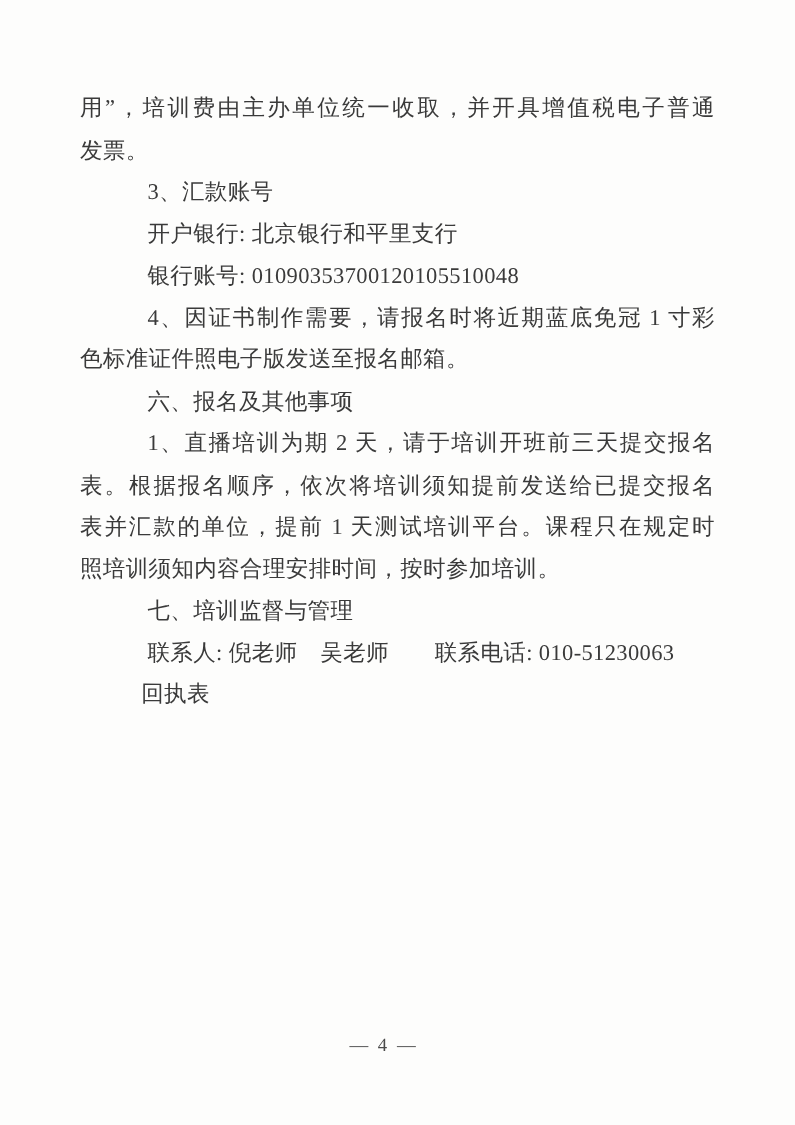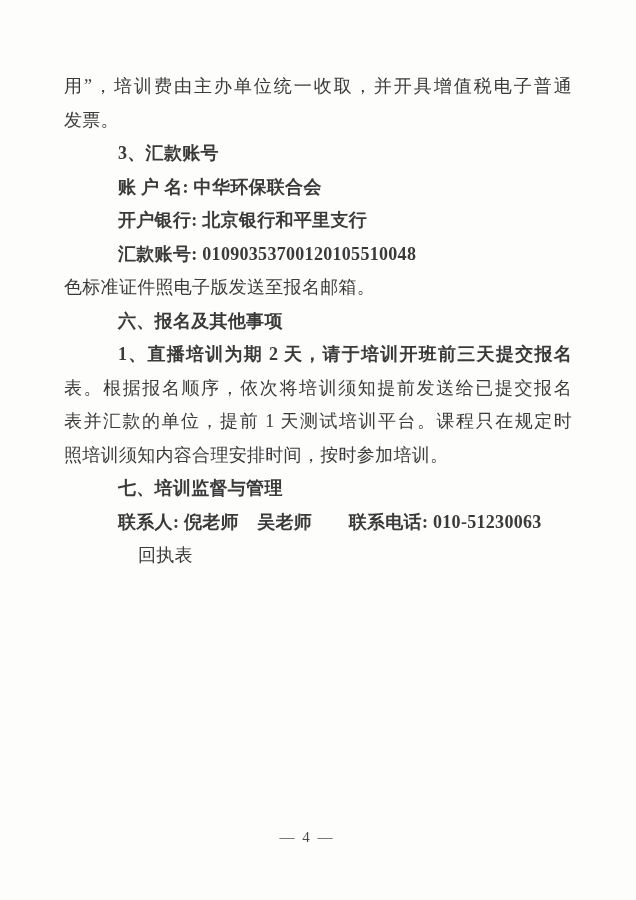--- a/index.html
+++ b/index.html
@@ -30,28 +30,27 @@
     letter-spacing: 0.3px;
   }
   
   .full {
     text-align: justify;
     text-align-last: justify;
   }
   
   .ind {
     text-indent: 54px;
-    font-weight: bold;
   }
   
   .attach-first {
     margin-top: 38px;
   }
   .attach-cont {
-    margin-left: 74px;
+    margin-left: 49px;
   }
   .footer {
     position: absolute;
     top: 829px;
     left: -11px;
     width: 100%;
     text-align: center;
     font-size: 15px;
     color: #4a4a4a;
     letter-spacing: 2px;
@@ -59,23 +58,23 @@
   }
 </style>
 </head>
 <body>
 
 <div class="page">
   <div class="body-text">
     <div class="line full">用”，培训费由主办单位统一收取，并开具增值税电子普通</div>
     <div class="line">发票。</div>
     <div class="line ind">3、汇款账号</div>
-    <div class="line ind">账 户 名: 中华环保联合会</div>
     <div class="line ind">开户银行: 北京银行和平里支行</div>
-    <div class="line ind">汇款账号: 01090353700120105510048</div>
+    <div class="line ind">银行账号: 01090353700120105510048</div>
+    <div class="line ind full">4、因证书制作需要，请报名时将近期蓝底免冠 1 寸彩</div>
     <div class="line">色标准证件照电子版发送至报名邮箱。</div>
     <div class="line ind">六、报名及其他事项</div>
     <div class="line ind full">1、直播培训为期 2 天，请于培训开班前三天提交报名</div>
     <div class="line full">表。根据报名顺序，依次将培训须知提前发送给已提交报名</div>
     <div class="line full">表并汇款的单位，提前 1 天测试培训平台。课程只在规定时</div>
     <div class="line">照培训须知内容合理安排时间，按时参加培训。</div>
     <div class="line ind">七、培训监督与管理</div>
     <div class="line ind">联系人: 倪老师　吴老师　　联系电话: 010-51230063</div>
     <div class="line attach-cont">回执表</div>
   </div>

